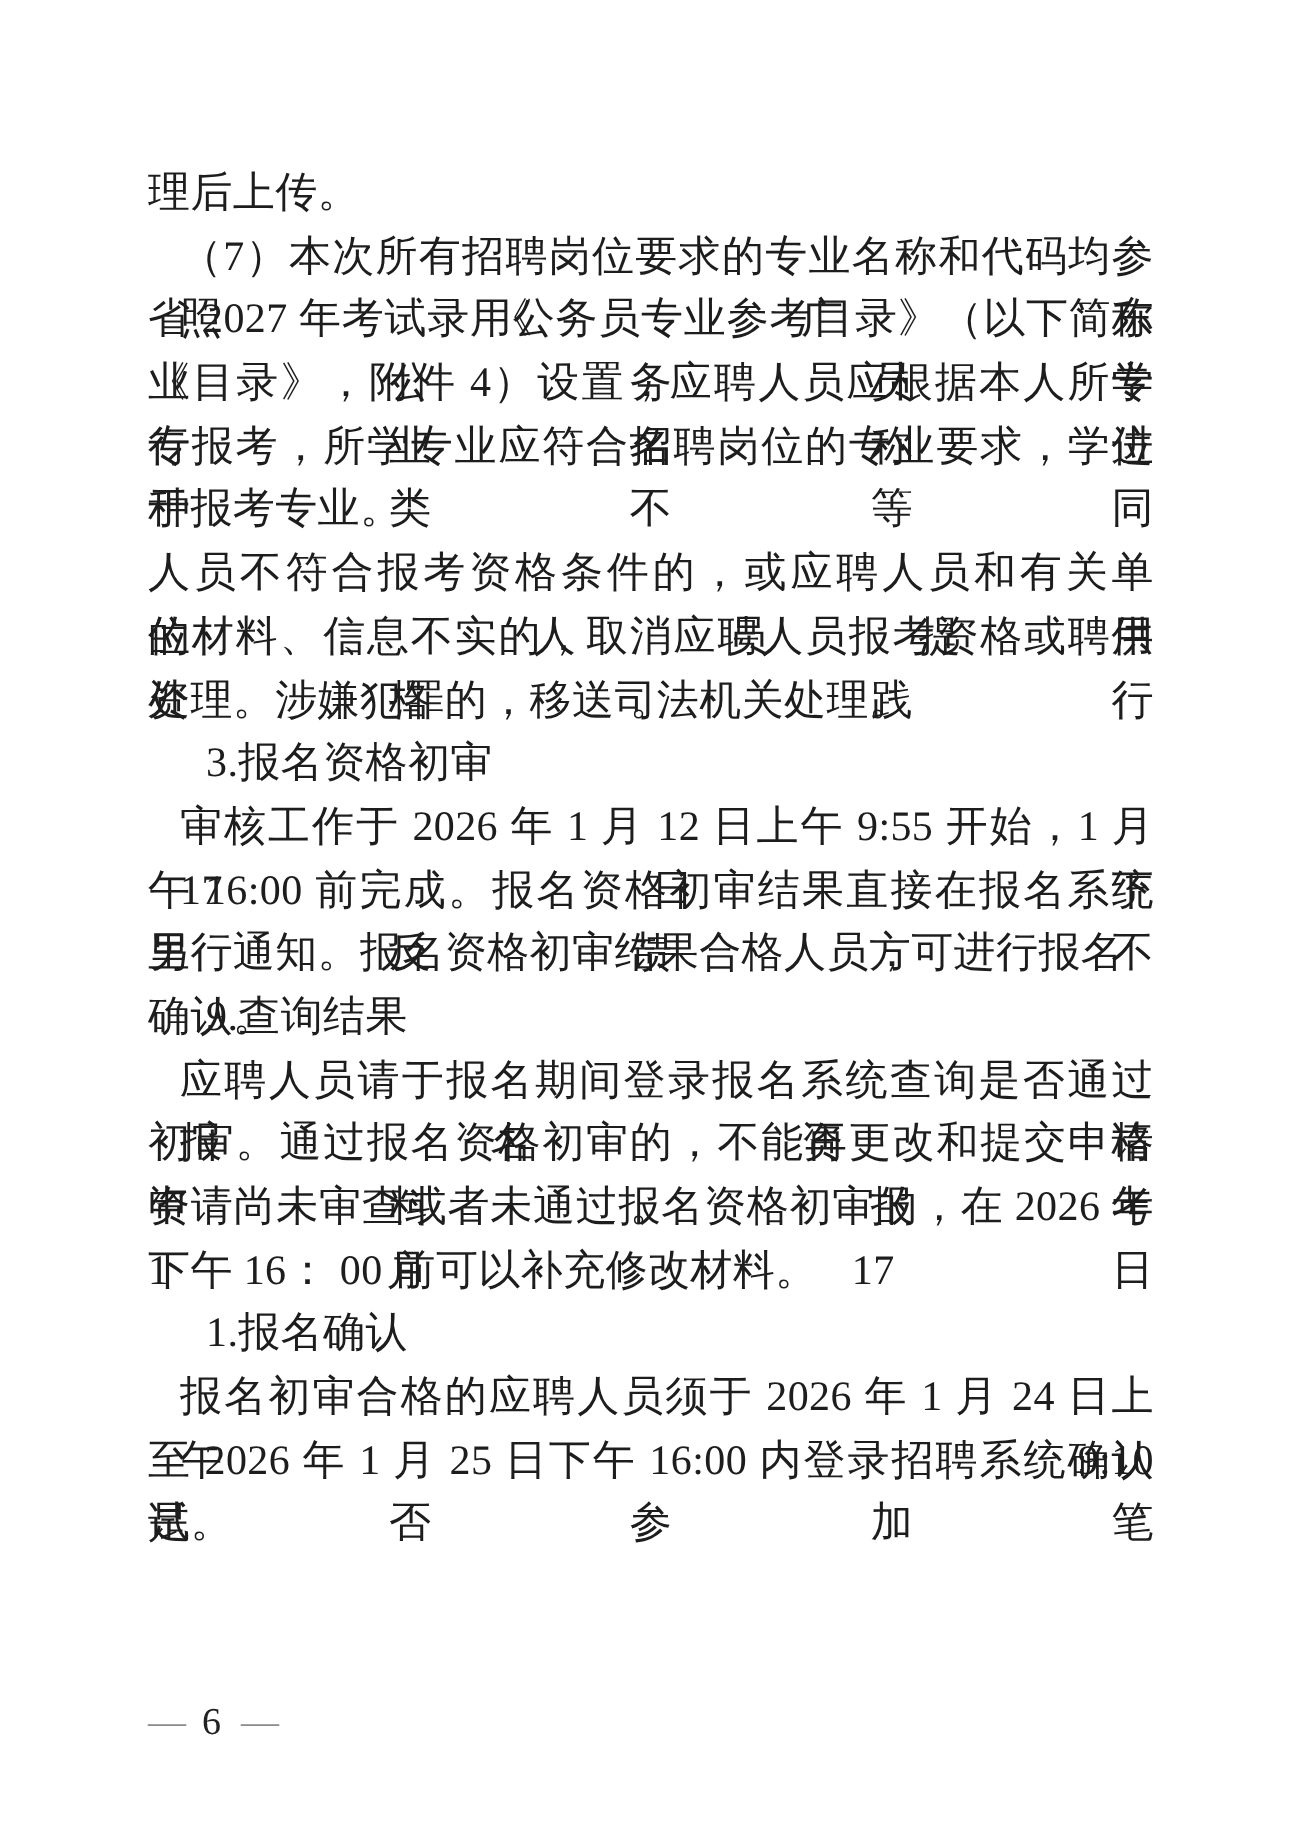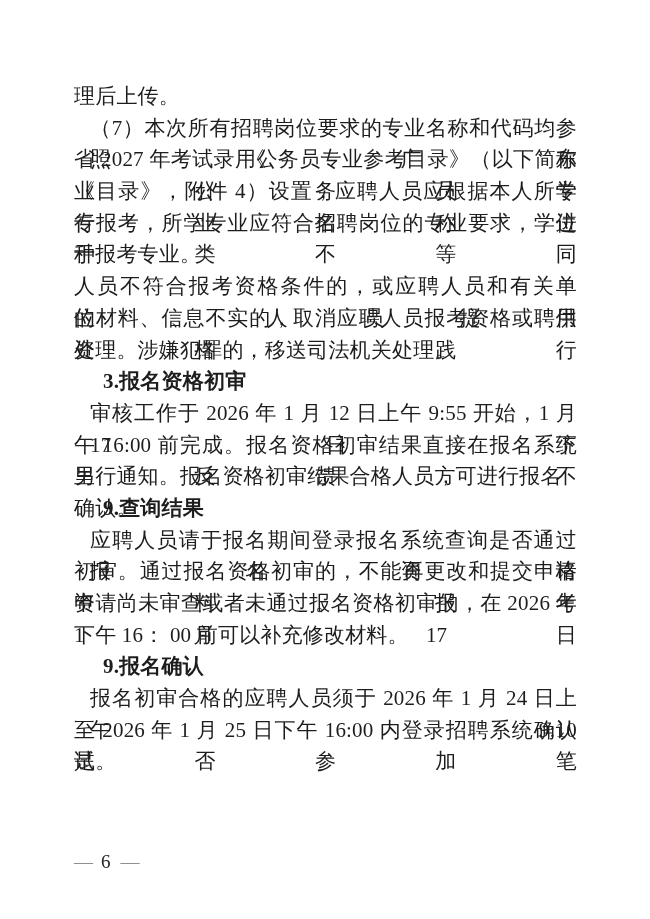--- a/index.html
+++ b/index.html
@@ -27,21 +27,21 @@
     line-height: 31.7px;
     font-size: 21px;
     letter-spacing: 0.2px;
   }
   .line.fill {
     text-align: justify;
     text-align-last: justify;
   }
   .line.indent-para { padding-left: 16px; }
   .line.indent-head { padding-left: 29px; }
-  .line.heading { font-weight: bold; }
+  .line.heading { font-weight: normal; }
   .footer {
     position: absolute;
     left: 74px;
     top: 850px;
     font-size: 19px;
     line-height: 24px;
     color: #222222;
   }
   .footer .dash {
     color: #8a8a8a;
@@ -68,21 +68,21 @@
       <div class="line">处理。涉嫌犯罪的，移送司法机关处理。</div>
       <div class="line indent-head heading">3.报名资格初审</div>
       <div class="line fill indent-para">审核工作于 2026 年 1 月 12 日上午 9:55 开始，1 月 17 日下</div>
       <div class="line fill">午 16:00 前完成。报名资格初审结果直接在报名系统里反馈，不</div>
       <div class="line">另行通知。报名资格初审结果合格人员方可进行报名确认。</div>
       <div class="line indent-head heading">9.查询结果</div>
       <div class="line fill indent-para">应聘人员请于报名期间登录报名系统查询是否通过报名资格</div>
       <div class="line fill">初审。通过报名资格初审的，不能再更改和提交申请资料。报考</div>
       <div class="line fill">申请尚未审查或者未通过报名资格初审的，在 2026 年 1 月 17 日</div>
       <div class="line">下午 16： 00 前可以补充修改材料。</div>
-      <div class="line indent-head heading">9.报名确认</div>
+      <div class="line indent-head heading">1.报名确认</div>
       <div class="line fill indent-para">报名初审合格的应聘人员须于 2026 年 1 月 24 日上午 9:10</div>
       <div class="line fill">至 2026 年 1 月 25 日下午 16:00 内登录招聘系统确认是否参加笔</div>
       <div class="line">试。</div>
     </div>
   <div class="footer">
     <span class="dash">—</span><span class="num">6</span><span class="dash">—</span>
   </div>
 </div>
 
 </body></html>

